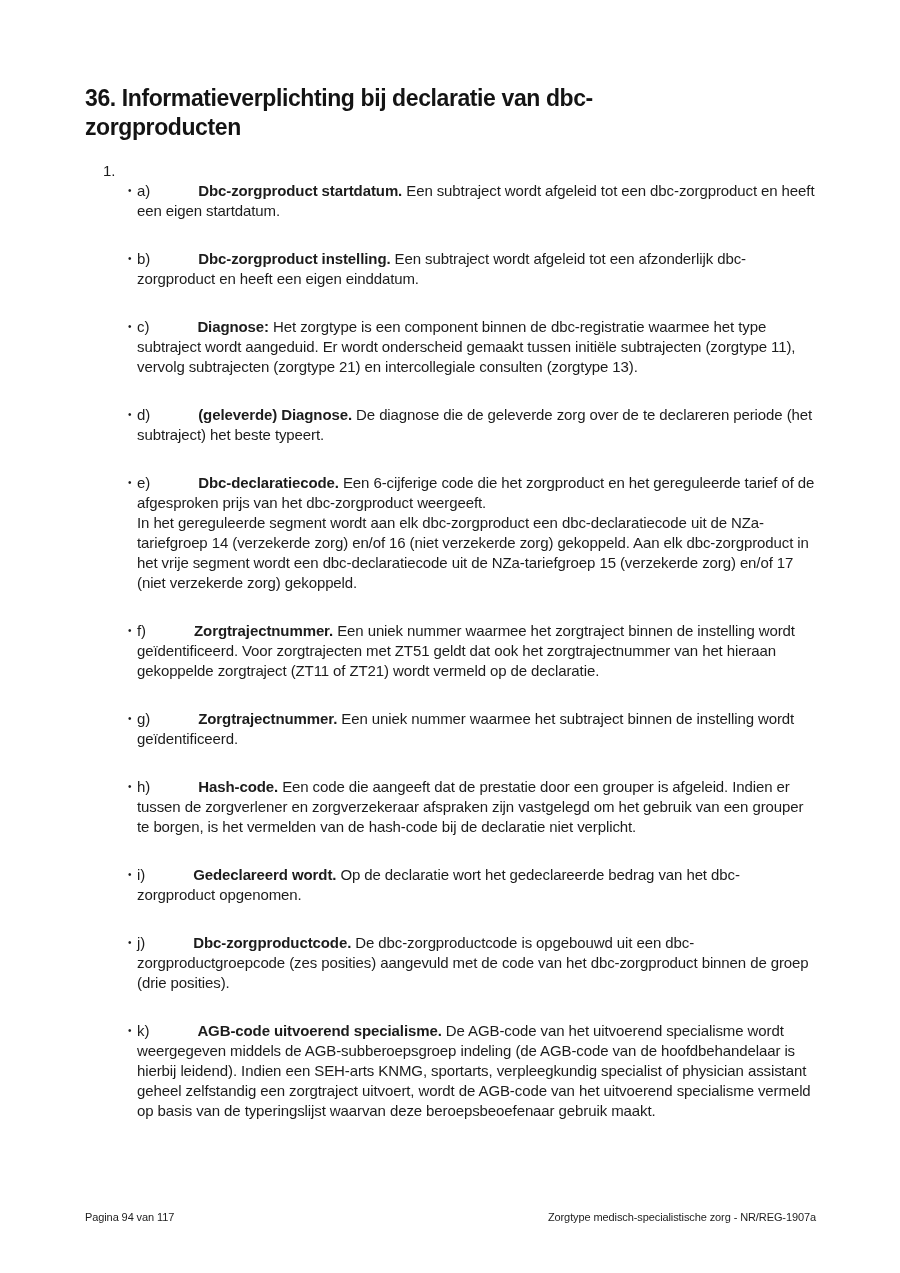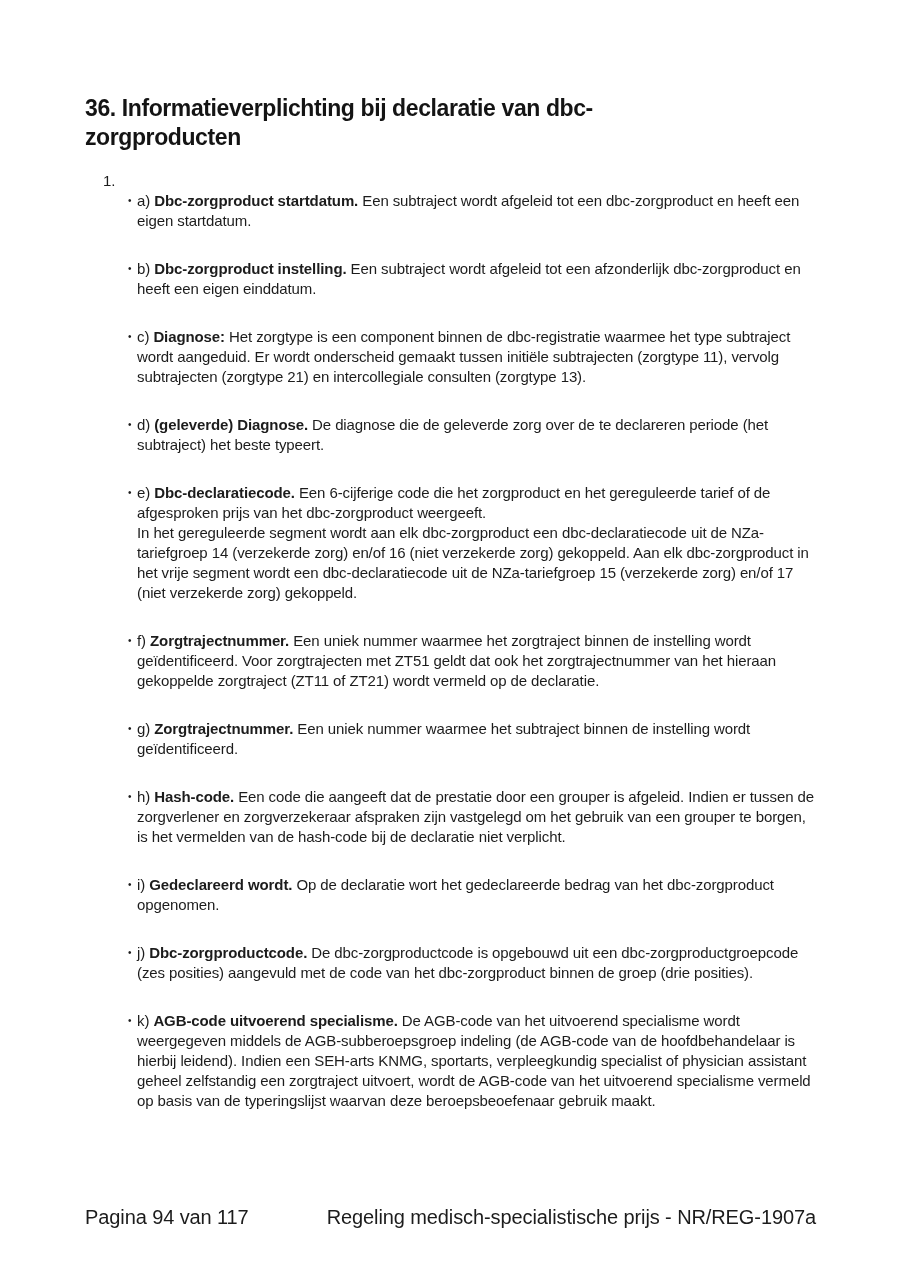--- a/index.html
+++ b/index.html
@@ -18,21 +18,21 @@
     letter-spacing: -0.1px;
     overflow: hidden;
   }
   .content {
     position: absolute;
     left: 85px;
     right: 85px;
     top: 84px;
   }
   h1.doc-title {
-    margin: 10px 0 19px 0;
+    margin: 0 0 19px 0;
     font-size: 23px;
     line-height: 29px;
     font-weight: 700;
     letter-spacing: -0.4px;
     color: #141414;
     white-space: pre-line;
   }
   .intro-row {
     display: flex;
     margin-left: 18px;
@@ -54,29 +54,30 @@
     font-size: 10px;
     line-height: 20px;
   }
   .item-text {
     margin: 0;
     flex: 1 1 auto;
     white-space: pre-line;
   }
   .term {
     font-weight: 700;
+    margin-left: 44px;
   }
   .footer {
     position: absolute;
     left: 85px;
     right: 84px;
     top: 1207px;
     display: flex;
     justify-content: space-between;
-    font-size: 20px;
+    font-size: 11px;
     line-height: 20px;
   }
 </style>
 </head>
 <body>
 
 <div class="content">
   <h1 class="doc-title">36. Informatieverplichting bij declaratie van dbc-
 zorgproducten</h1>
 
@@ -128,14 +129,14 @@
     </li>
     <li>
       <span class="dot">•</span>
       <p class="item-text"><span class="prefix">k) </span><span class="term">AGB-code uitvoerend specialisme.</span><span class="rest"> De AGB-code van het uitvoerend specialisme wordt weergegeven middels de AGB-subberoepsgroep indeling (de AGB-code van de hoofdbehandelaar is hierbij leidend). Indien een SEH-arts KNMG, sportarts, verpleegkundig specialist of physician assistant geheel zelfstandig een zorgtraject uitvoert, wordt de AGB-code van het uitvoerend specialisme vermeld op basis van de typeringslijst waarvan deze beroepsbeoefenaar gebruik maakt.</span></p>
     </li>
   </ul>
 </div>
 
 <div class="footer">
   <span>Pagina 94 van 117</span>
-  <span>Regeling medisch-specialistische prijs - NR/REG-1907a</span>
+  <span>Zorgtype medisch-specialistische zorg - NR/REG-1907a</span>
 </div>
 
 </body></html>

